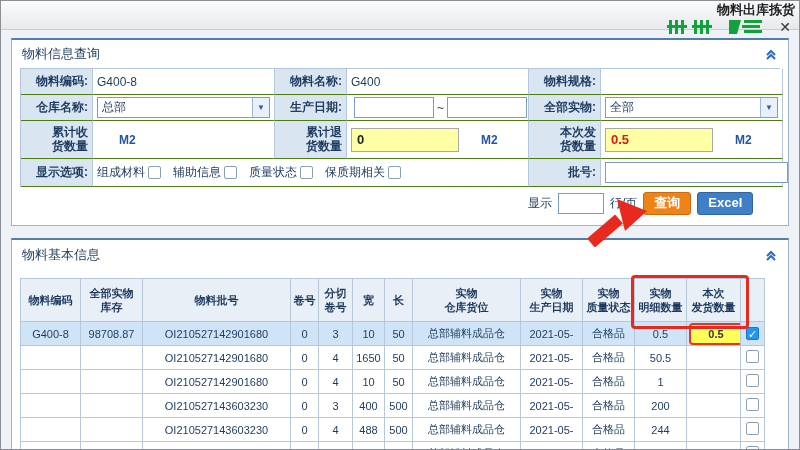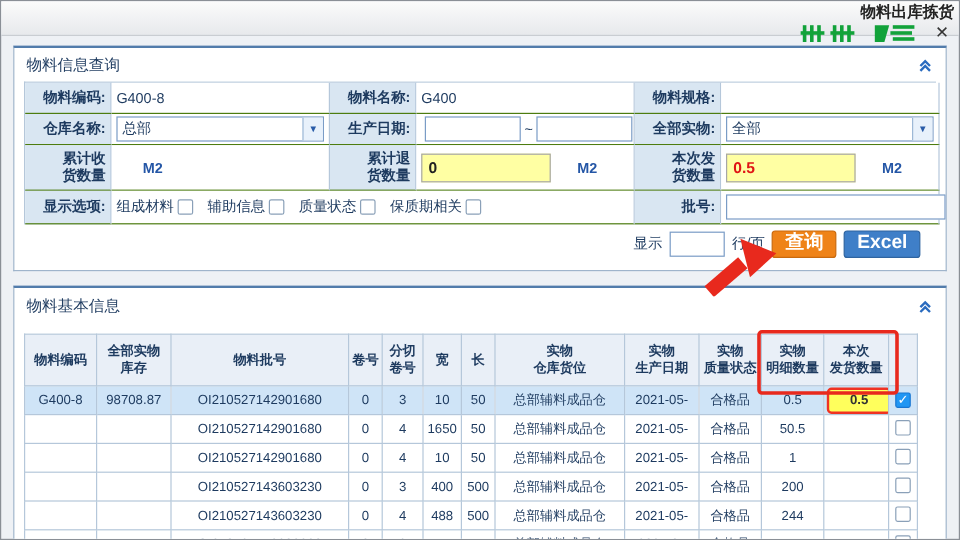--- a/index.html
+++ b/index.html
@@ -42,21 +42,21 @@
   .cb-group{gap:12px;grid-column:span 3;font-family:Liberation Mono, monospace;}
   .cb-item{display:flex;align-items:center;gap:3px;}
   .cb{width:13px;height:13px;border:1px solid #8aa0b8;background:#fff;display:inline-block;
     box-sizing:border-box;border-radius:2px;}
   .cb.checked{background:#2196f3;border-color:#1976d2;color:#fff;font-size:11px;
     line-height:12px;text-align:center;font-weight:bold;}
   .batch-input{flex:1;height:17px;border:1px solid #7a9cc6;}
   .form-footer{display:flex;align-items:center;height:32px;padding-left:508px;gap:6px;}
   .rows-input{width:40px;height:17px;border:1px solid #7a9cc6;}
   .btn{height:21px;padding:0 10px;border-radius:3px;color:#fff;font-weight:bold;
-    font-size:16px;cursor:pointer;border:1px solid;line-height:19px;}
+    font-size:13px;cursor:pointer;border:1px solid;line-height:19px;}
   .btn-query{background:#ef8318;border-color:#c96a0e;}
   .btn-excel{background:#3f7fc8;border-color:#2f64a0;}
   
   .panel2 .panel-header{height:30px;gap:38px;}
   .panel2 .panel-body{padding-top:8px;}
   .table-wrap{position:relative;}
   table{border-collapse:collapse;table-layout:fixed;width:744px;font-size:11px;color:#1d3a5f;}
   th{background:#e9eff7;border:1px solid #b5c7da;font-weight:bold;white-space:pre-line;
     padding:2px 1px;height:38px;vertical-align:middle;line-height:1.3;}
   td{border:1px solid #b5c7da;text-align:center;padding:0 2px;height:23px;

